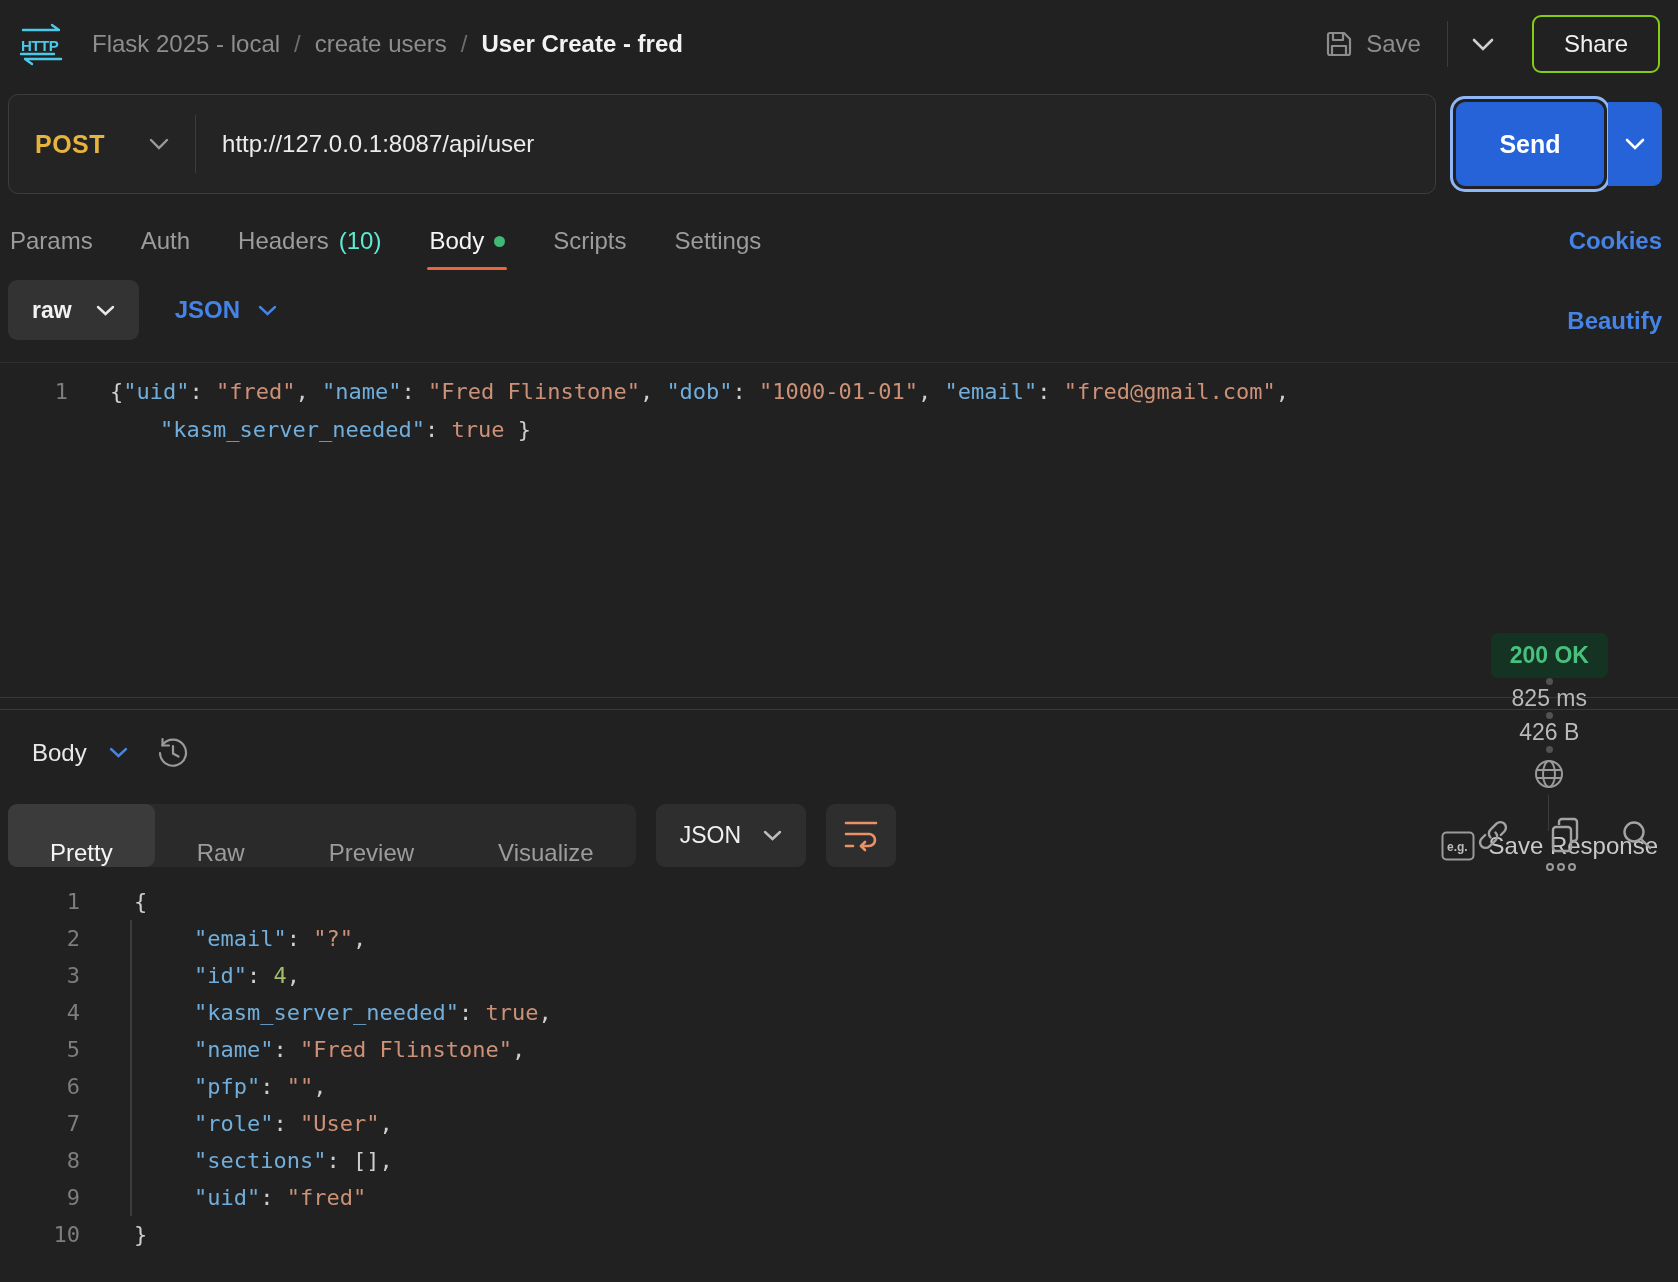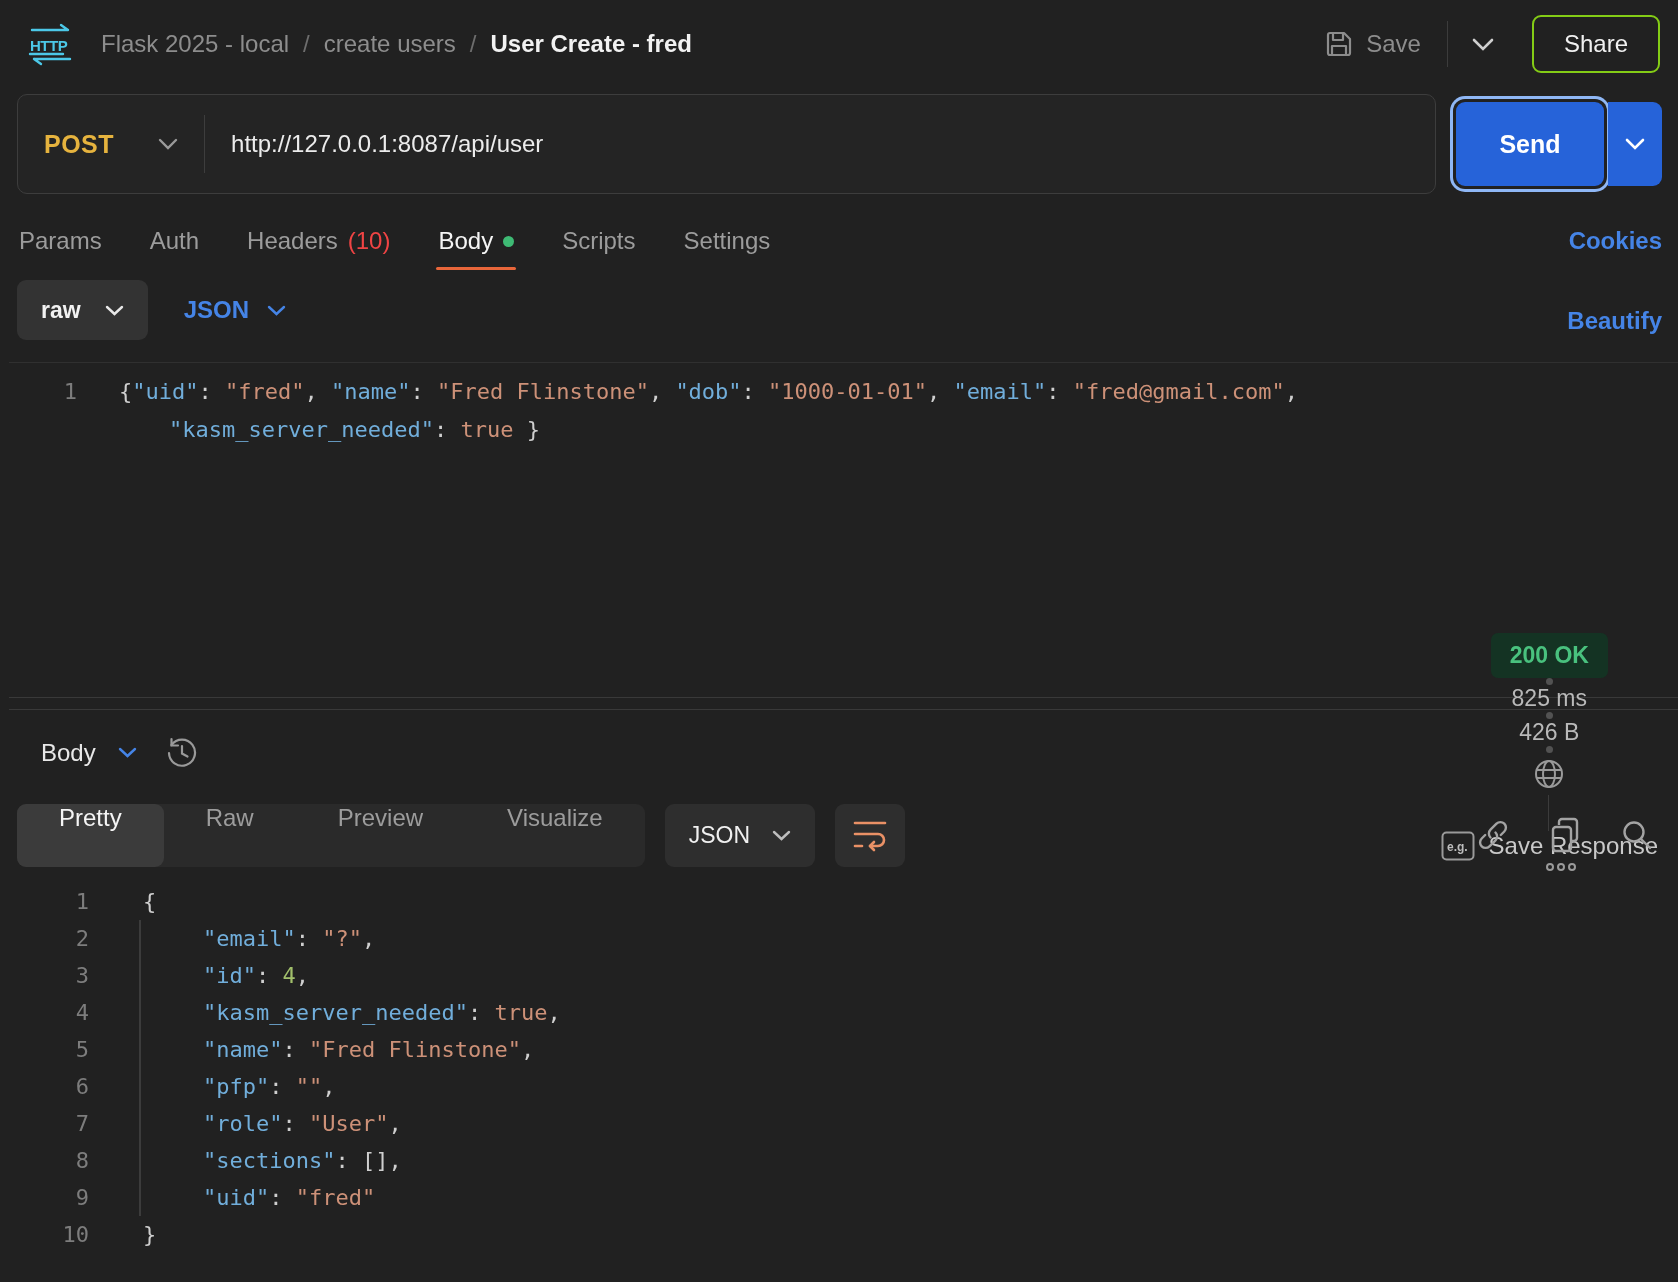--- a/index.html
+++ b/index.html
@@ -1,19 +1,19 @@
 <!DOCTYPE html>
 <html><head>
 <meta charset="utf-8">
 <style>
   * { margin:0; padding:0; box-sizing:border-box; }
   html,body { background:#1a1a1a; }
   .app {
     width:1678px; height:1282px; background:#212121; color:#dcdcdc;
-    font-family:"Liberation Sans", sans-serif; overflow:hidden; position:relative;padding-left:9px;
+    font-family:"Liberation Sans", sans-serif; overflow:hidden; position:relative;
   }
   svg { display:block; }
 
   
   .topbar { height:88px; display:flex; align-items:center; padding:0 18px; }
   .http-badge { flex:0 0 auto; margin-right:26px; }
   .breadcrumb { display:flex; align-items:center; gap:14px; font-size:24px; flex:1 1 auto; min-width:0; }
   .bc { color:#8d8d8d; cursor:pointer; }
   .bc-sep { color:#6d6d6d; }
   .bc-current { color:#f2f2f2; font-weight:700; }
@@ -37,21 +37,21 @@
   .send-main { height:84px; min-width:148px; border:none; border-radius:9px; color:#fff;
     font-size:25px; font-weight:700; font-family:inherit; cursor:pointer;
     box-shadow:0 0 0 3px #212121, 0 0 0 6px #8fb7f5; }
   .send-caret { height:84px; width:54px; border:none; border-radius:0 9px 9px 0; cursor:pointer;
     margin-left:4px; display:flex; align-items:center; justify-content:center; }
 
   
   .req-tabs { height:58px; display:flex; align-items:center; padding:0 16px 0 8px; font-size:24px; }
   .rtab { color:#9c9c9c; padding:0 2px; margin-right:44px; cursor:pointer; display:flex;
     align-items:center; gap:10px; position:relative; height:100%; }
-  .rtab .count { color:#ef4444; }
+  .rtab .count { color:#5eead4; }
   .rtab.active { color:#f5f5f5; }
   .tab-dot { width:11px; height:11px; border-radius:50%; background:#3eba74; }
   .tab-underline { position:absolute; left:0; right:0; bottom:0; height:3px; background:#e8663a; border-radius:2px; }
   .cookies { margin-left:auto; color:#4584e6; font-weight:700; cursor:pointer; }
 
   
   .bodytype-row { height:92px; display:flex; align-items:flex-start; padding:10px 16px 0 8px; }
   .pill { background:#333333; border:none; border-radius:9px; height:60px; display:flex;
     align-items:center; gap:24px; padding:0 24px; color:#f2f2f2; font-size:23px; font-weight:700;
     font-family:inherit; cursor:pointer; }
@@ -84,21 +84,21 @@
   .meta-txt { color:#b9b9b9; font-size:23px; }
   .meta-vdiv { width:1px; height:36px; background:#3c3c3c; margin:0 20px 0 18px; }
   .saveresp { display:flex; align-items:center; gap:14px; background:none; border:none;
     color:#c9c9c9; font-size:24px; font-family:inherit; cursor:pointer; }
   .more-btn { background:none; border:none; cursor:pointer; margin-left:24px; }
   .icon-btn { background:none; border:none; cursor:pointer; padding:4px; }
 
   
   .resp-toolbar { height:80px; display:flex; align-items:center; padding:0 20px 0 8px; }
   .view-tabs { display:flex; background:#2a2a2a; border-radius:9px; height:63px; align-items:stretch; }
-  .vtab { display:flex; align-items:flex-start; padding:0 42px; color:#9c9c9c; font-size:24px; cursor:pointer; border-radius:9px; }
+  .vtab { display:flex; align-items:flex-end; padding:0 42px; color:#9c9c9c; font-size:24px; cursor:pointer; border-radius:9px; }
   .vtab.active { background:#3b3b3b; color:#f5f5f5; }
   .fmt-pill { margin-left:20px; background:#2e2e2e; border:none; border-radius:9px; height:63px;
     display:flex; align-items:center; gap:22px; padding:0 24px; color:#f0f0f0; font-size:23px;
     font-family:inherit; cursor:pointer; }
   .wrap-pill { margin-left:20px; background:#2e2e2e; border:none; border-radius:9px; height:63px;
     width:70px; display:flex; align-items:center; justify-content:center; cursor:pointer; }
   .toolbar-right { margin-left:auto; display:flex; align-items:center; gap:30px; }
 
   
   .resp-editor { height:407px; padding-top:8px; overflow:hidden; }

